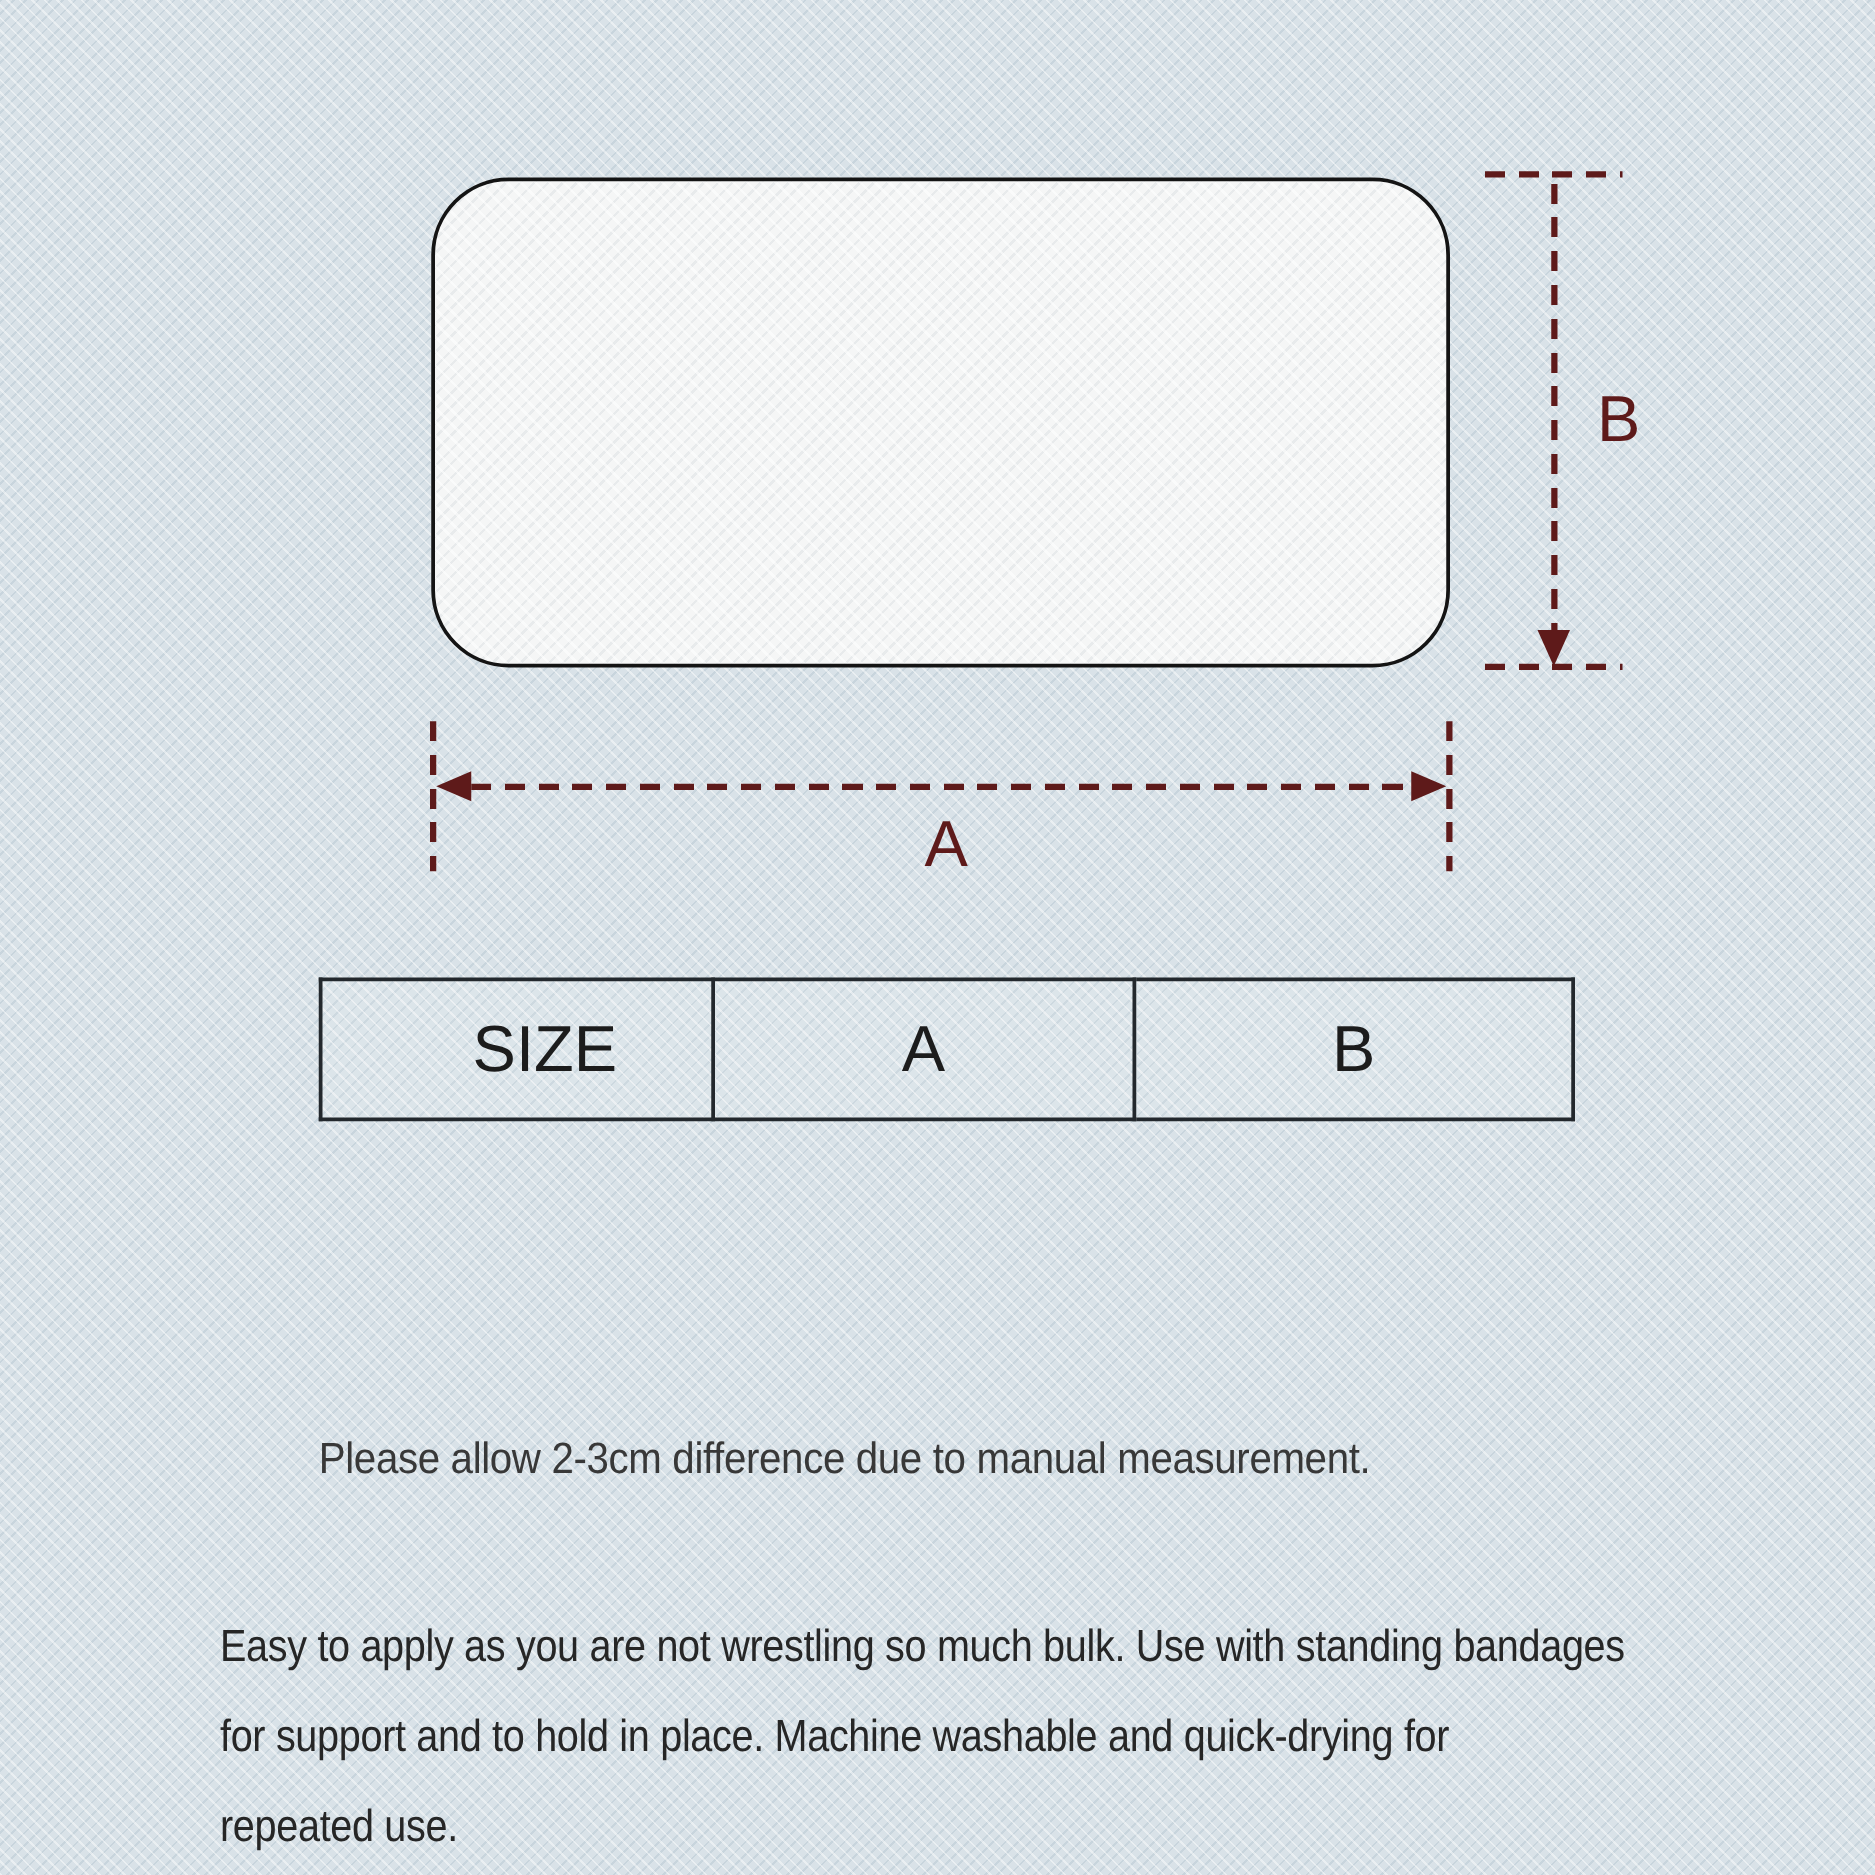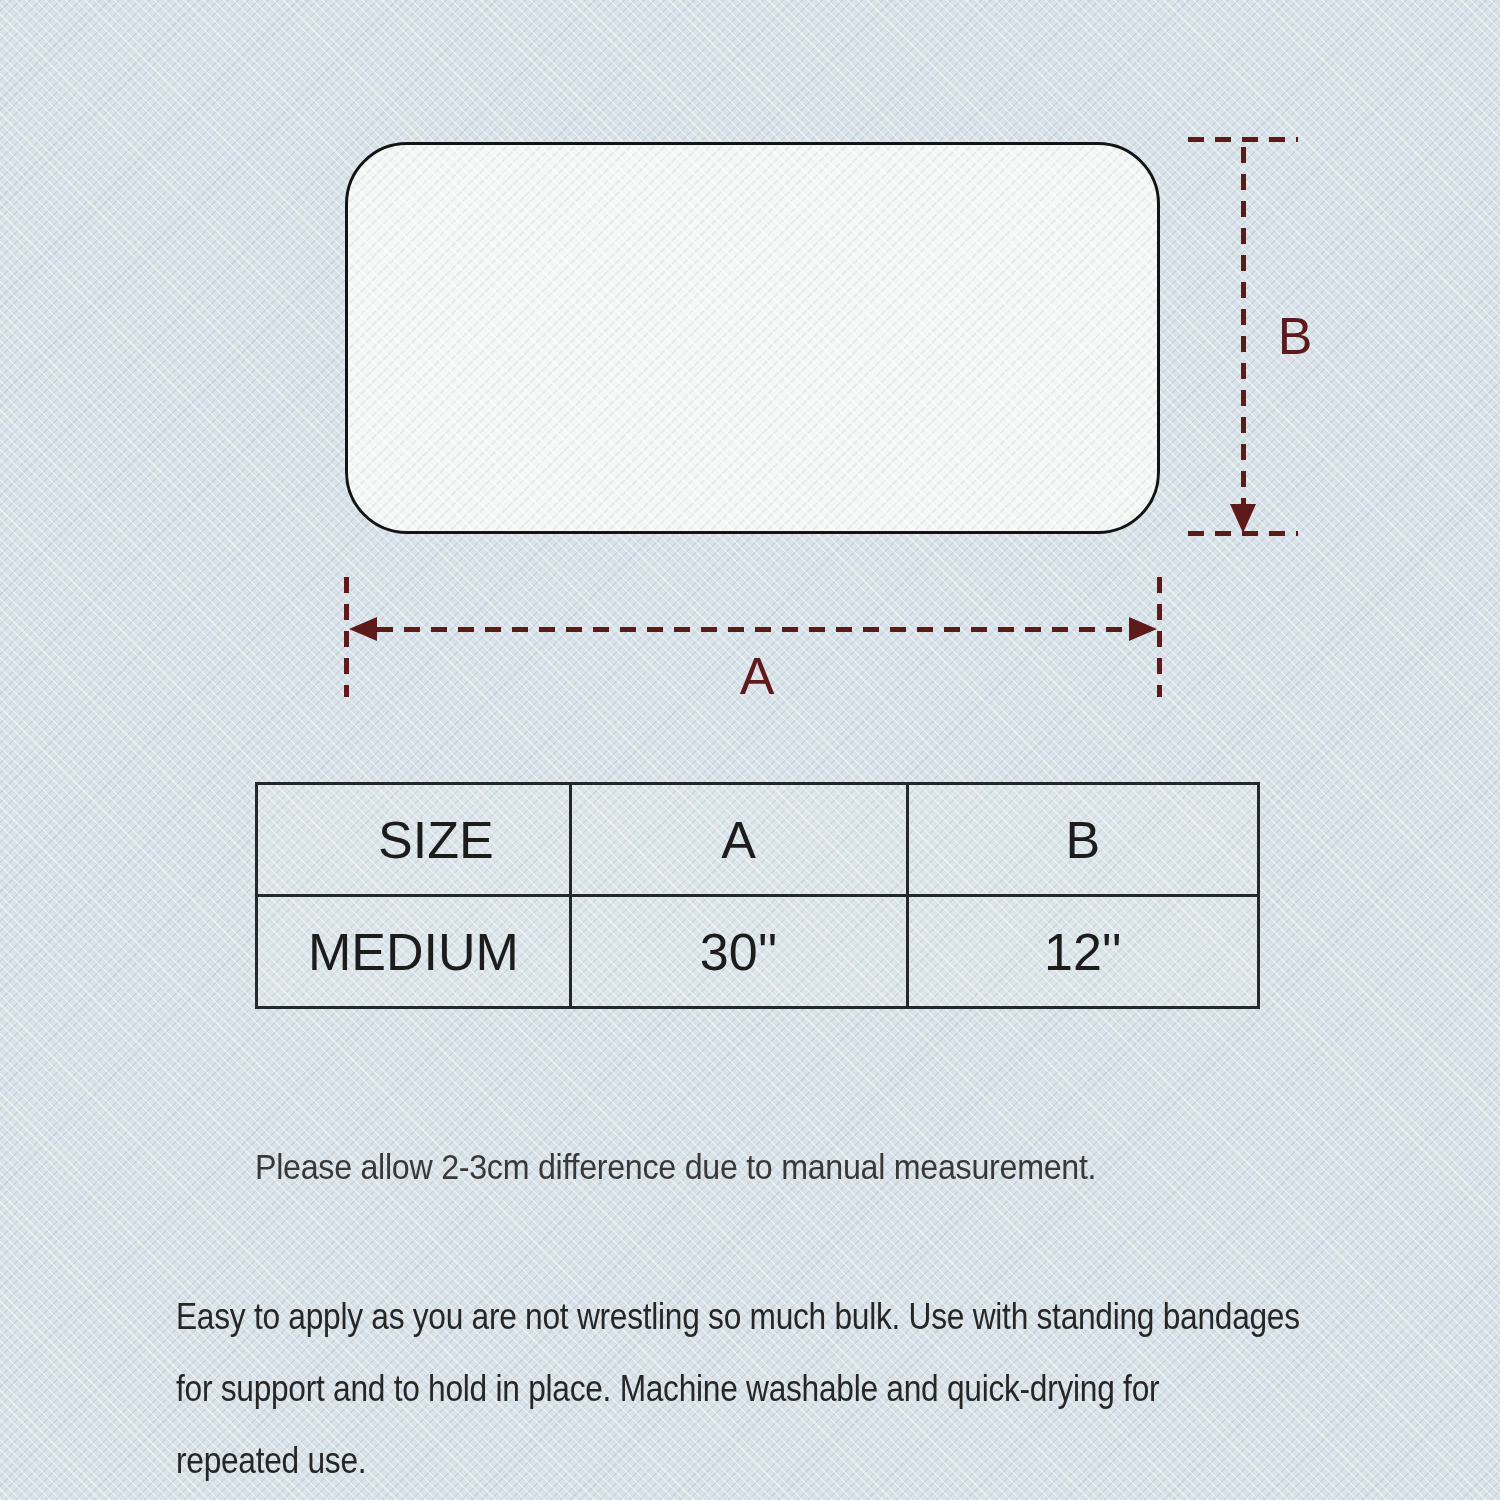--- a/index.html
+++ b/index.html
@@ -110,25 +110,20 @@
   <div class="tri tri-right arrow-a-right"></div>
   <div class="dim-label label-a">A</div>
 
   <table class="size-table">
     <tbody>
       <tr>
         <td class="col-size">SIZE</td>
         <td class="col-a">A</td>
         <td class="col-b">B</td>
       </tr>
-      <tr>
-        <td>MEDIUM</td>
-        <td>30''</td>
-        <td>12''</td>
-      </tr>
     </tbody>
   </table>
 
   <div class="note">Please allow 2-3cm difference due to manual measurement.</div>
 
   <div class="description">
     <div>Easy to apply as you are not wrestling so much bulk. Use with standing bandages</div>
     <div>for support and to hold in place. Machine washable and quick-drying for</div>
     <div>repeated use.</div>
   </div>

